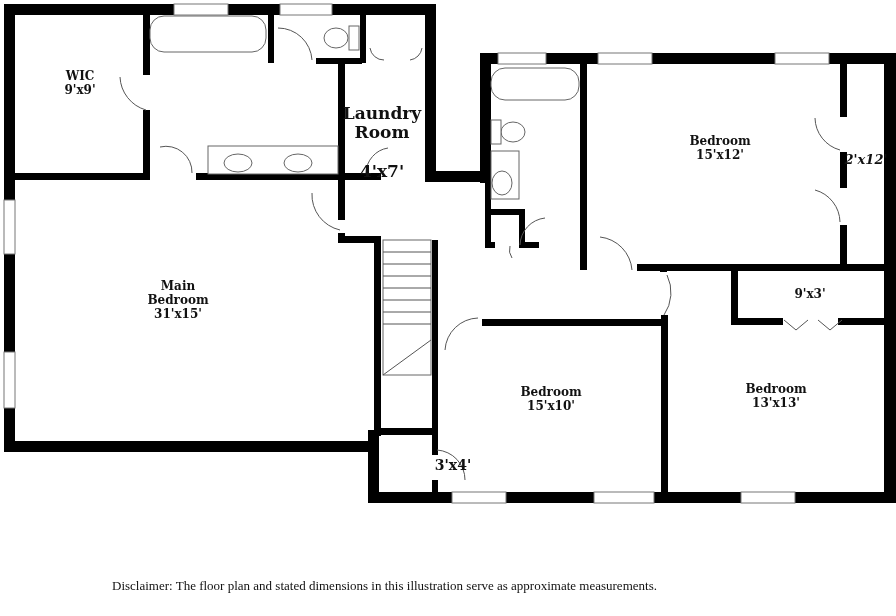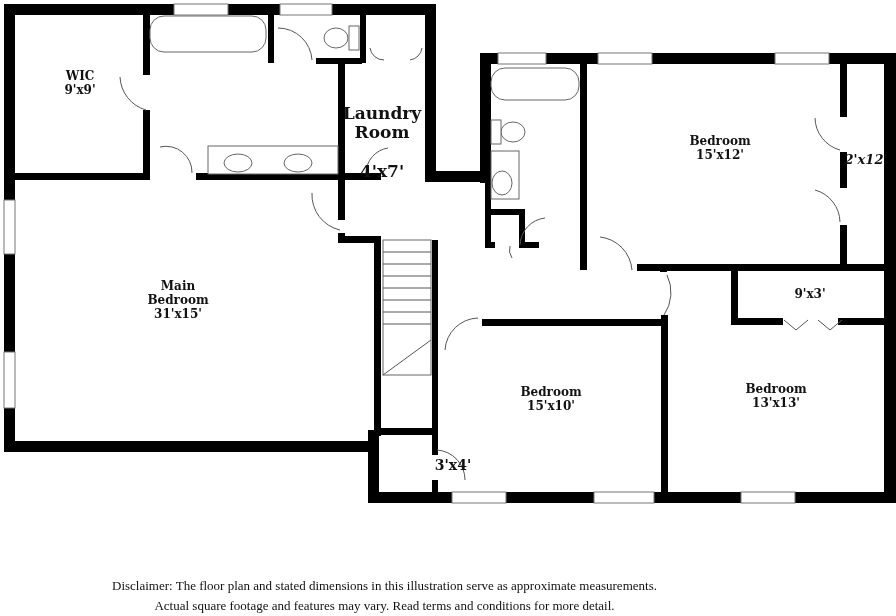--- a/index.html
+++ b/index.html
@@ -194,14 +194,13 @@
   <div>Bedroom</div>
   <div>13'x13'</div>
 </div>
 
 <div class="lbl med" style="left:405px;top:457px;margin-left:48px;">
   <div>3'x4'</div>
 </div>
 
 <div class="disclaimer">
   <div>Disclaimer: The floor plan and stated dimensions in this illustration serve as approximate measurements.</div>
-  <div>Actual square footage and features may vary. Read terms and conditions for more detail.</div>
 </div>
 
 </body></html>

